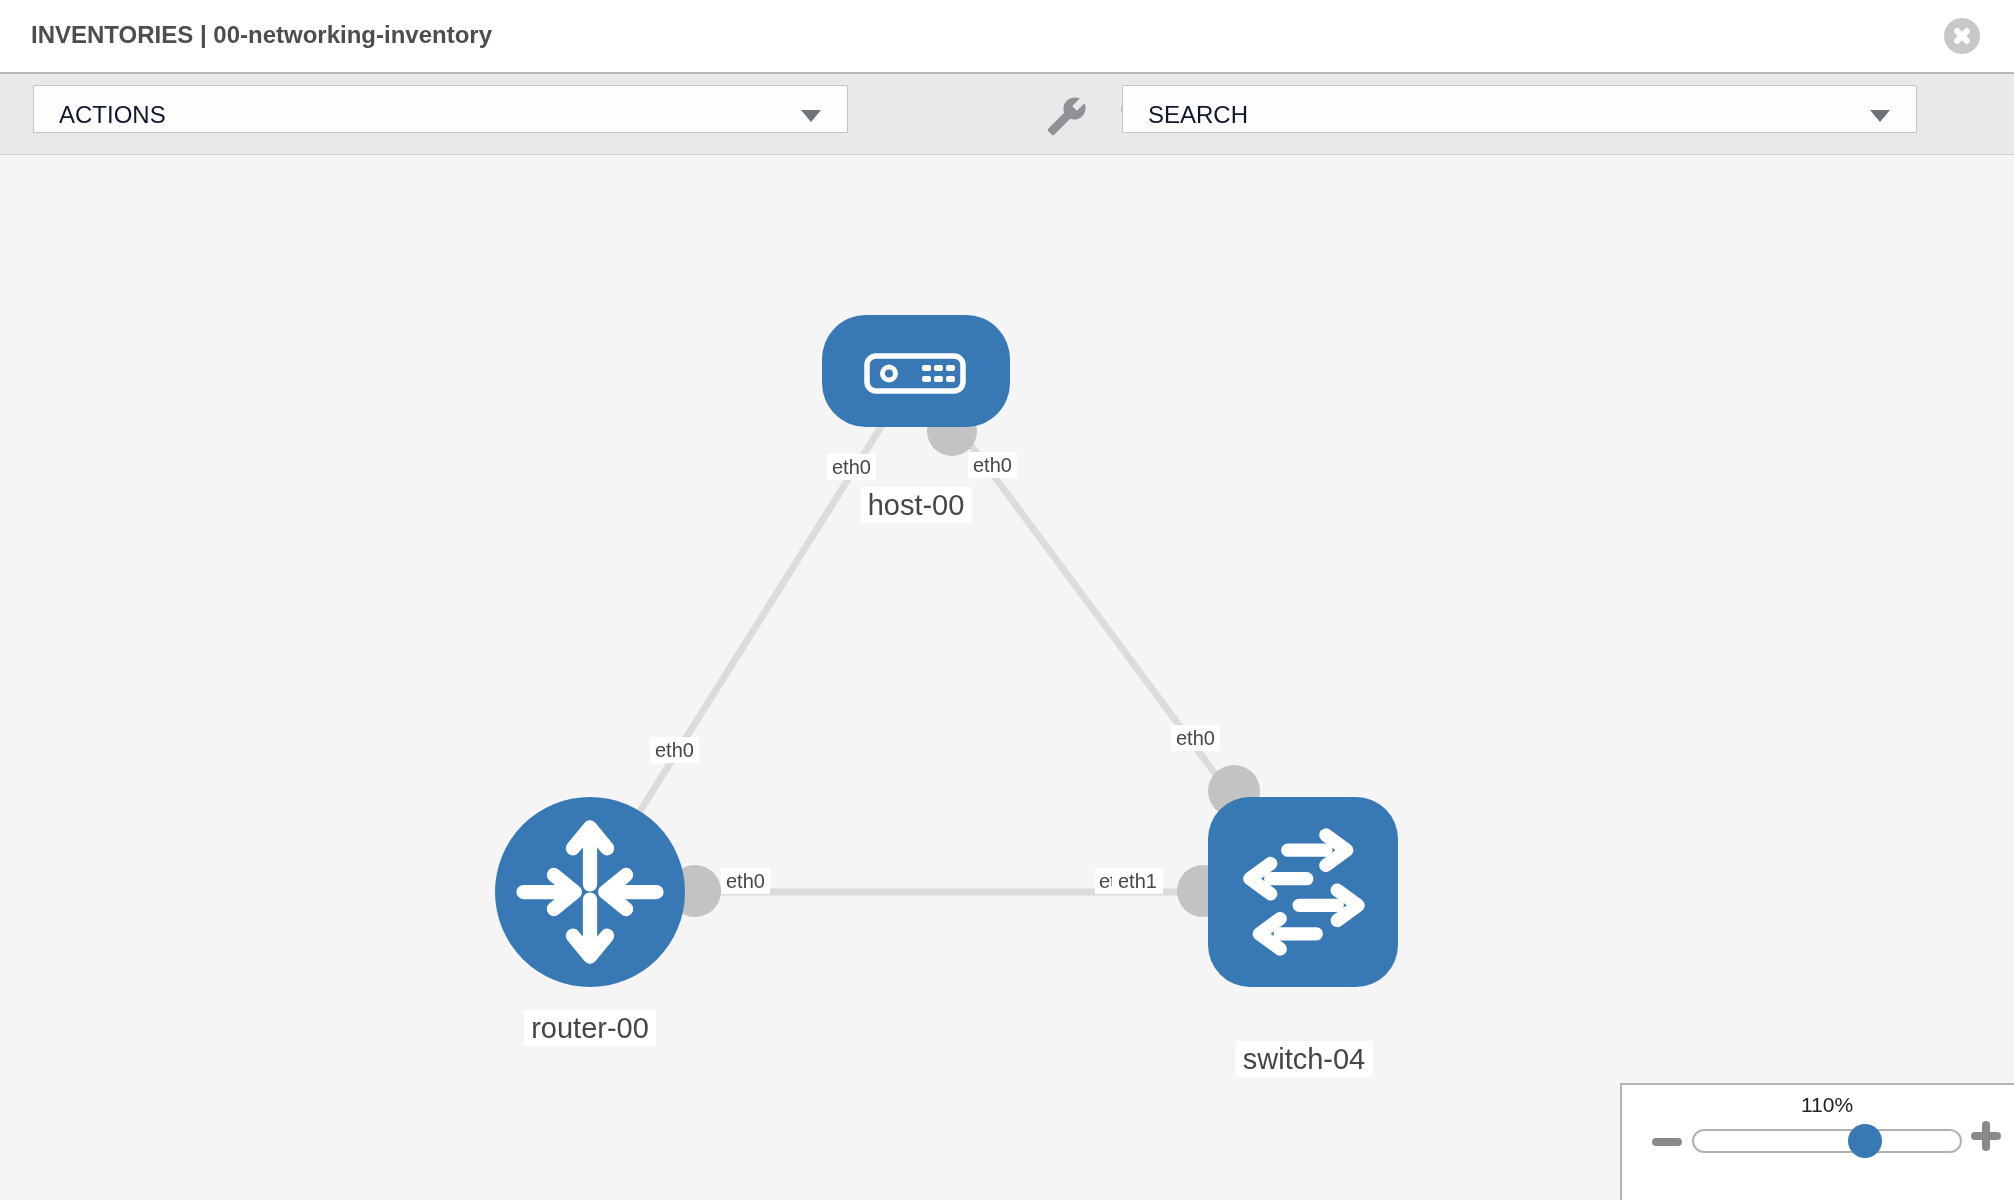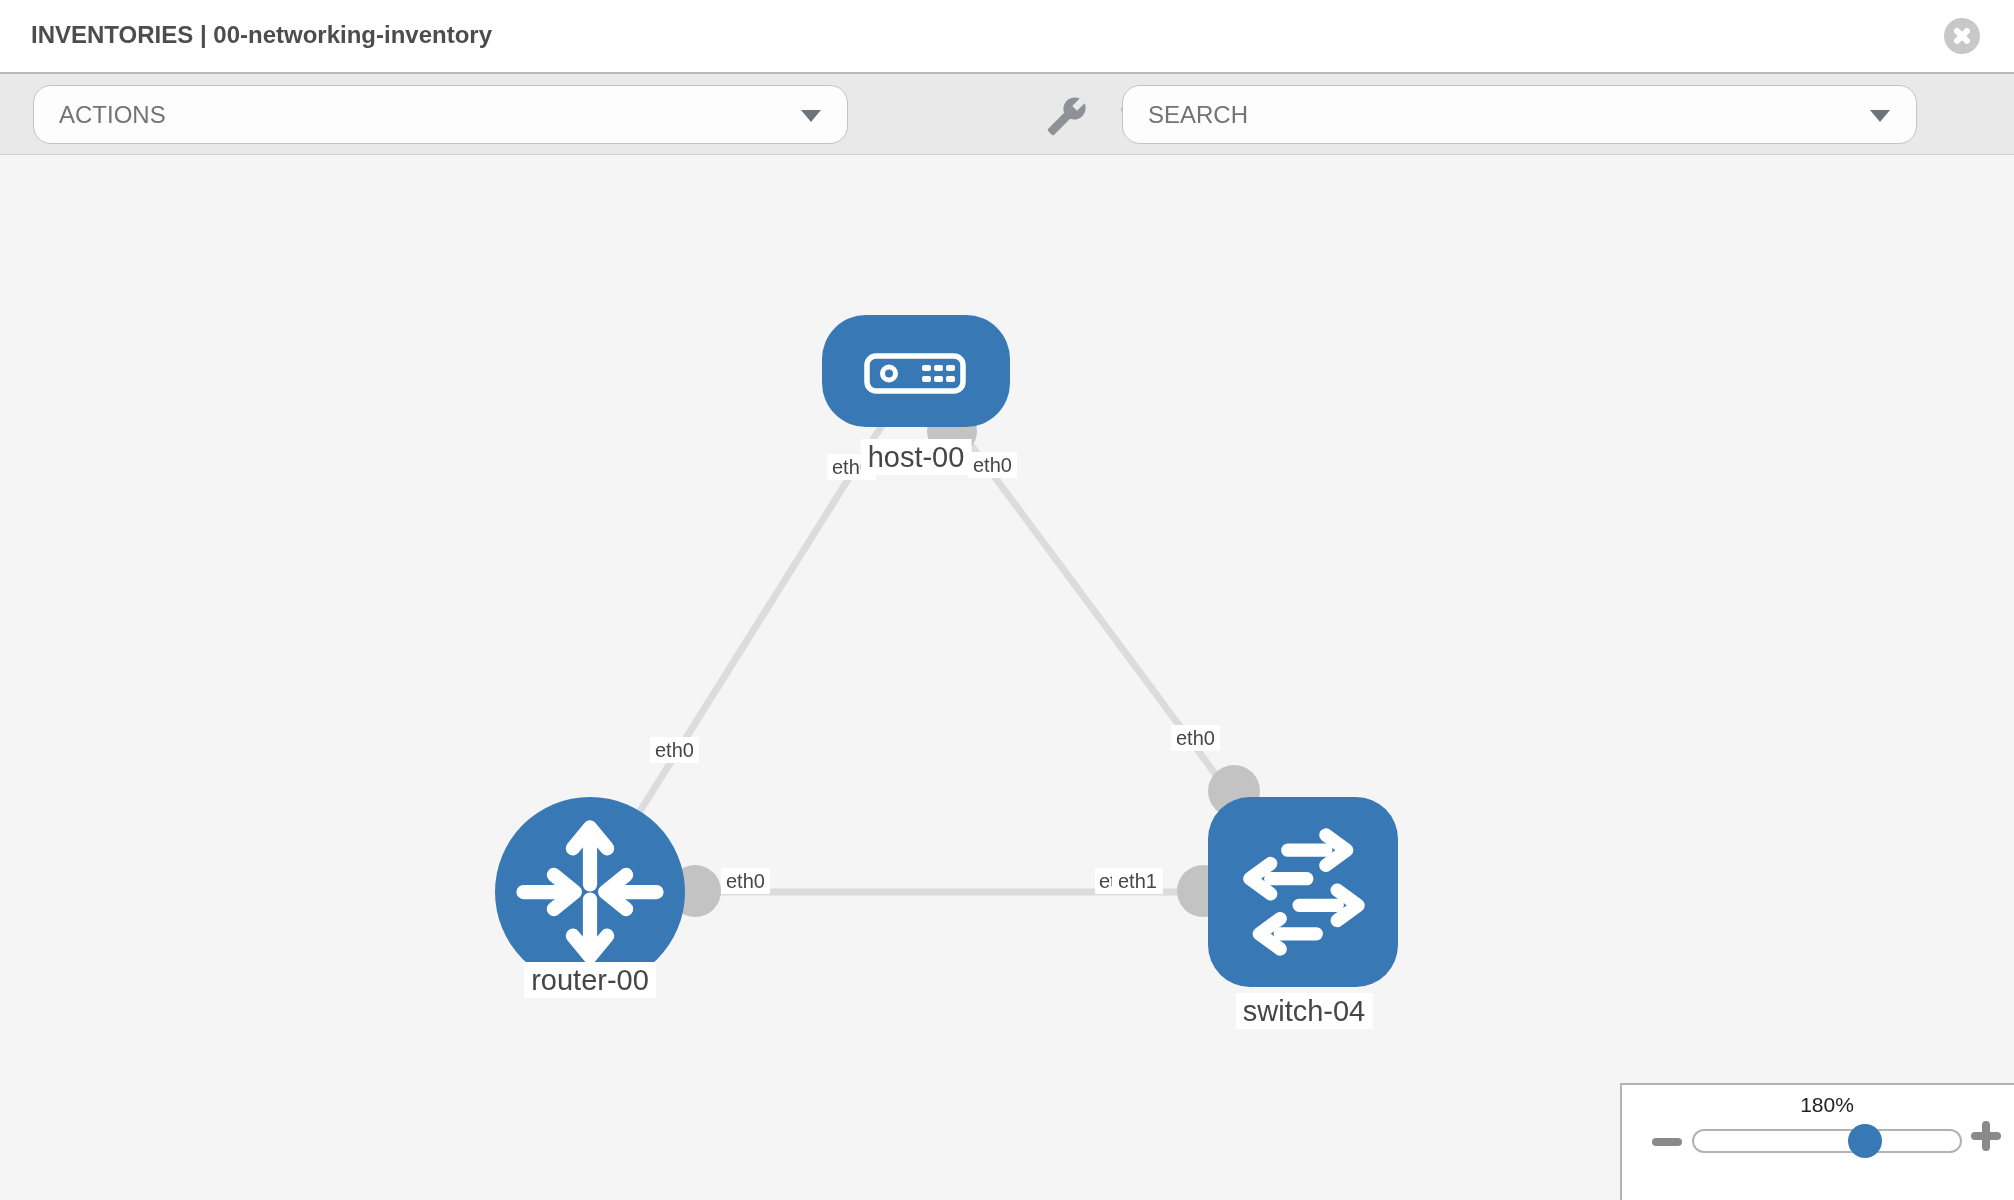--- a/index.html
+++ b/index.html
@@ -22,21 +22,21 @@
   .bubble-switch-tl { left:1208px; top:765px; width:52px; height:52px; }
 
   .node { position:absolute; background:#3879b5; display:flex; align-items:center; justify-content:center; }
   .node-host   { left:822px; top:315px; width:188px; height:112px; border-radius:44px; }
   .node-router { left:495px; top:797px; width:190px; height:190px; border-radius:50%; }
   .node-switch { left:1208px; top:797px; width:190px; height:190px; border-radius:42px; }
 
   .node-label, .if-label {
     position:absolute; background:#ffffff; color:#464646; white-space:nowrap;
   }
-  .node-label { font-size:29px; line-height:34px; padding:1px 7px; }
+  .node-label { font-size:29px; line-height:34px; padding:1px 7px;margin-top:48px; }
   .node-label.centered { transform:translateX(-50%); }
   .if-label { font-size:20px; line-height:24px; padding:1px 5px; }
 
   .lbl-host      { left:916px; top:439px; }
   .lbl-router    { left:590px; top:962px; }
   .lbl-switch    { left:1304px; top:993px; }
   .if-host-left  { left:827px; top:454px; }
   .if-host-right { left:968px; top:452px; }
   .if-router-top { left:650px; top:737px; }
   .if-switch-top { left:1171px; top:725px; }
@@ -73,23 +73,23 @@
   .x-icon::before { transform:rotate(45deg); }
   .x-icon::after  { transform:rotate(-45deg); }
 
   
   .toolbar {
     position:absolute; left:0; top:72px; width:2014px; height:83px;
     background:#e9e9e9; border-top:2px solid #b8b8b8; border-bottom:1px solid #d2d2d2;
     z-index:10;
   }
   .dropdown {
-    position:absolute; top:11px; height:59px; background:#fdfdfd;
-    border:1px solid #c3c3c3; border-radius:18px;
-    font-size:24px; color:#737373; line-height:57px; padding-left:25px;
+    position:absolute; top:11px; height:48px; background:#fdfdfd;
+    border:1px solid #c3c3c3; border-radius:1px;
+    font-size:24px; color:#0f172a; line-height:57px; padding-left:25px;
     cursor:pointer;
   }
   .dropdown-actions { left:33px;  width:815px; }
   .dropdown-search  { left:1122px; width:795px; }
   .chevron-down-icon {
     position:absolute; right:26px; top:24px; width:0; height:0;
     border-left:10px solid transparent; border-right:10px solid transparent;
     border-top:12px solid #6d737a;
   }
   .tool-button { position:absolute; top:21px; width:42px; height:42px; cursor:pointer; }
@@ -224,21 +224,21 @@
     </svg>
   </div>
 
   <div class="dropdown dropdown-search">
     <span>SEARCH</span>
     <span class="chevron-down-icon"></span>
   </div>
 </div>
 
 <div class="zoom-panel">
-  <div class="zoom-level">180%</div>
+  <div class="zoom-level">110%</div>
   <div class="zoom-out-button">
     <span class="minus-icon"></span>
   </div>
   <div class="zoom-track"></div>
   <div class="zoom-thumb"></div>
   <div class="zoom-in-button">
     <span class="plus-icon"></span>
   </div>
 </div>
 

